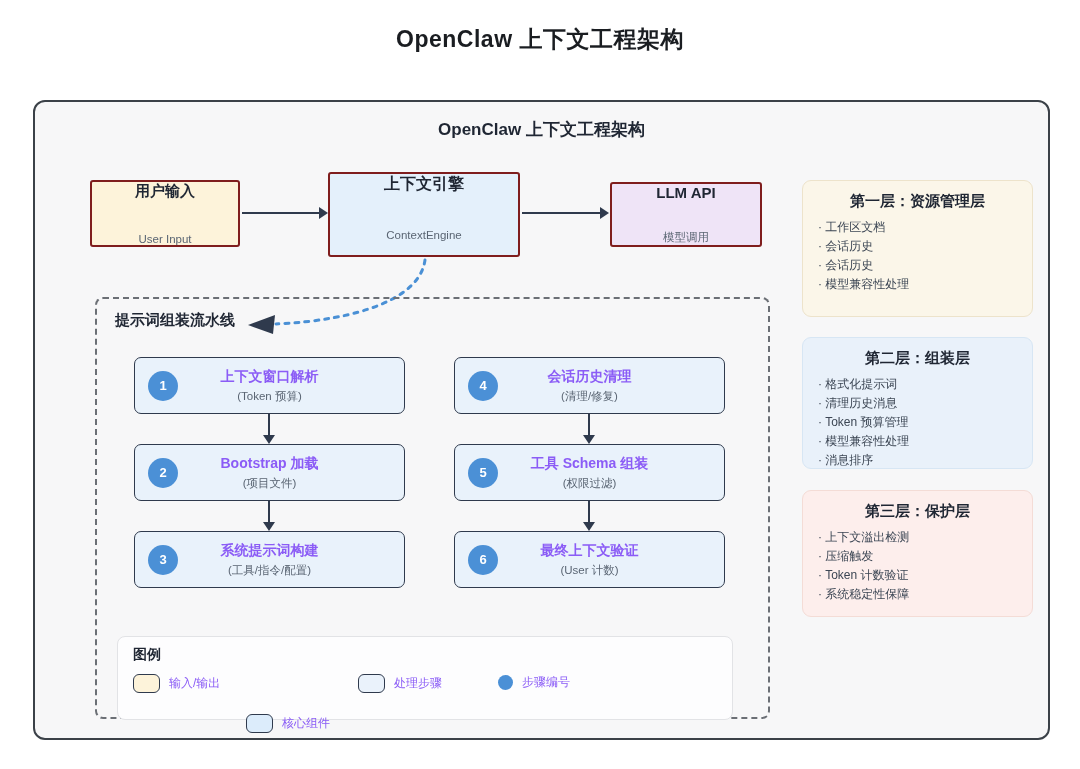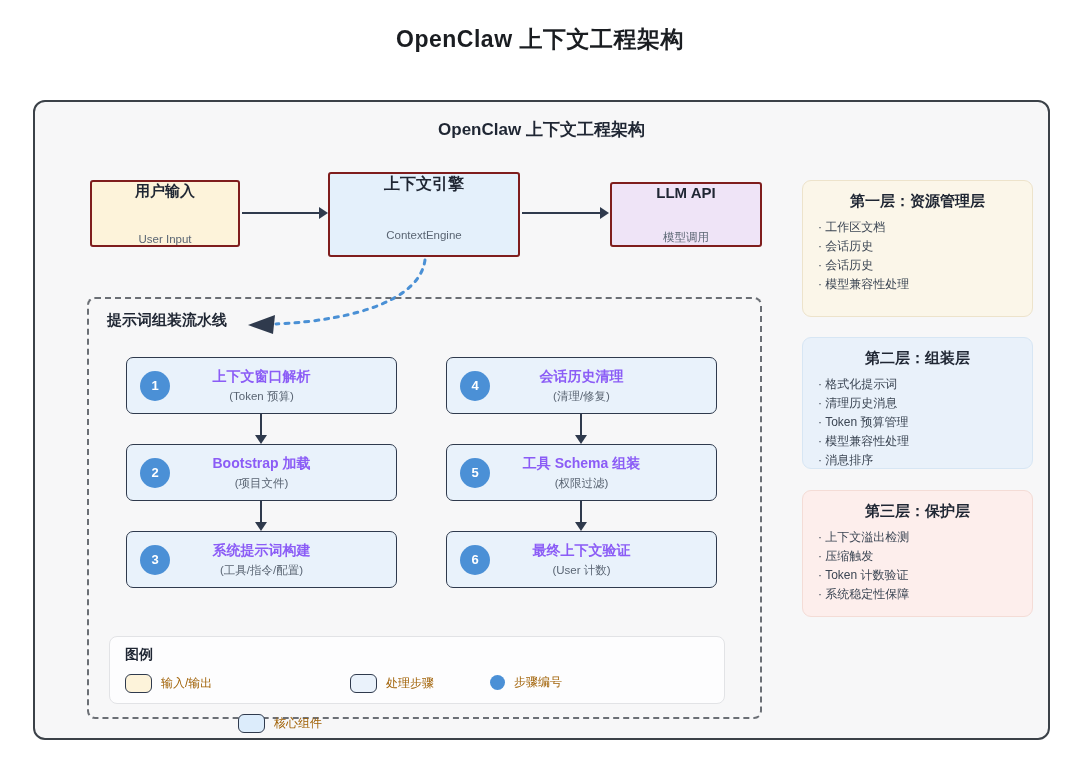--- a/index.html
+++ b/index.html
@@ -44,21 +44,21 @@
   .step-circle { position:absolute; left:13px; top:50%; transform:translateY(-50%);
     width:30px; height:30px; border-radius:50%; background:#4b90d6; color:#fff;
     font-size:13px; font-weight:bold; display:flex; align-items:center; justify-content:center; }
   .step-title { font-size:14px; font-weight:bold; color:#8b5cf6; }
   .step-sub { font-size:11.5px; color:#5a6573; margin-top:3px; }
 
   
   .legend { position:absolute; background:#fdfdfe; border:1px solid #e2e3e6; border-radius:8px; }
   .legend-title { position:absolute; left:15px; top:9px; font-size:14px; font-weight:bold; color:#1f2633; }
   .legend-item { position:absolute; top:37px; display:flex; align-items:center; gap:9px; }
-  .legend-label { font-size:12px; color:#a16207; }
+  .legend-label { font-size:12px; color:#8b5cf6; }
   .swatch { width:27px; height:19px; border:1.5px solid #2f3a4d; border-radius:6px; display:inline-block; }
   .sw-io   { background:#fdf3da; }
   .sw-core { background:#dcecfb; }
   .sw-step { background:#eaf2fb; }
   .sw-circle { width:15px; height:15px; border-radius:50%; background:#4b90d6; display:inline-block; }
 
   
   .layer { position:absolute; width:231px; border-radius:9px; padding:11px 15px 8px 15px; }
   .layer-1 { background:#fbf6e9; border:1px solid #ede3cb; }
   .layer-2 { background:#e9f1fa; border:1px solid #d7e6f4; }
@@ -94,21 +94,21 @@
     <div class="node llm" style="left:575px; top:80px; width:152px; height:65px;">
       <div class="node-title">LLM API</div>
       <div class="node-sub">模型调用</div>
     </div>
 
     <svg class="curve" style="left:195px; top:152px;" width="210" height="84">
       <path class="dots" d="M195,6 C190,44 130,66 46,70"></path>
       <polygon class="head" points="18,71 45,61 43,80"></polygon>
     </svg>
 
-    <div class="pipeline" style="left:52px; top:195px; width:675px; height:422px;text-decoration:underline;">
+    <div class="pipeline" style="left:60px; top:195px; width:675px; height:422px;text-decoration:underline;">
       <div class="pipeline-label">提示词组装流水线</div>
 
       <div class="step" style="left:37px; top:58px;">
         <span class="step-circle">1</span>
         <div class="step-title">上下文窗口解析</div>
         <div class="step-sub">(Token 预算)</div>
       </div>
       <div class="v-arrow" style="left:171px; top:115px; height:28px;"></div>
       <div class="step" style="left:37px; top:145px;">
         <span class="step-circle">2</span>
@@ -133,21 +133,21 @@
         <div class="step-title">工具 Schema 组装</div>
         <div class="step-sub">(权限过滤)</div>
       </div>
       <div class="v-arrow" style="left:491px; top:202px; height:28px;"></div>
       <div class="step" style="left:357px; top:232px;">
         <span class="step-circle">6</span>
         <div class="step-title">最终上下文验证</div>
         <div class="step-sub">(User 计数)</div>
       </div>
 
-      <div class="legend" style="left:20px; top:337px; width:616px; height:68px;">
+      <div class="legend" style="left:20px; top:337px; width:616px; height:84px;">
         <div class="legend-title">图例</div>
         <div class="legend-item" style="left:15px;">
           <span class="swatch sw-io"></span>
           <span class="legend-label">输入/输出</span>
         </div>
         <div class="legend-item" style="left:128px;margin-top:40px;">
           <span class="swatch sw-core"></span>
           <span class="legend-label">核心组件</span>
         </div>
         <div class="legend-item" style="left:240px;">

